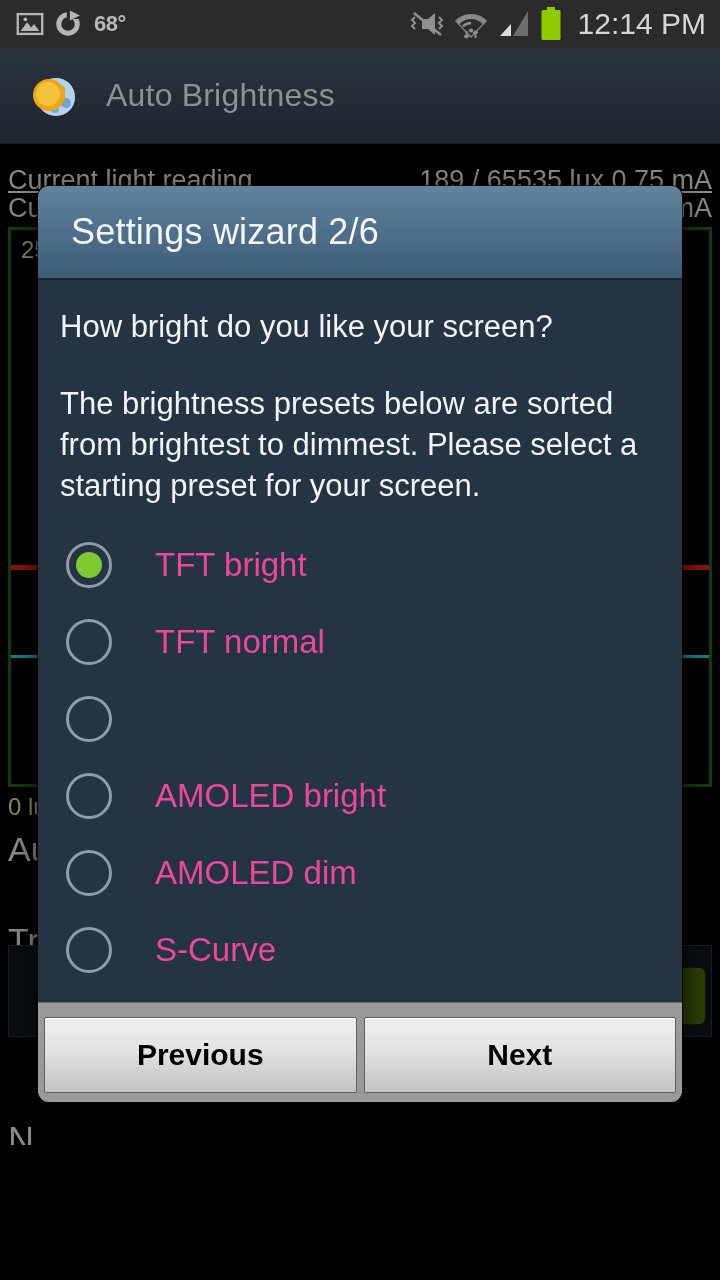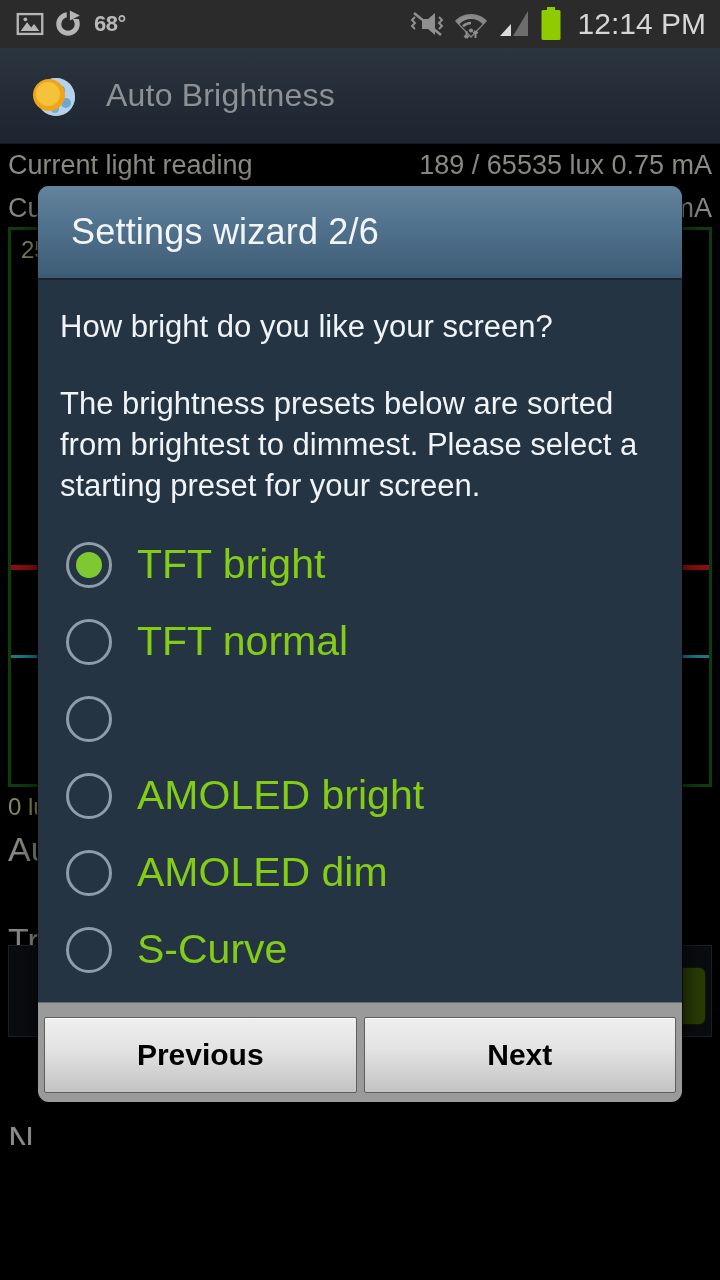--- a/index.html
+++ b/index.html
@@ -88,21 +88,21 @@
     position: absolute;
     left: 0; width: 720px;
     display: flex;
     justify-content: space-between;
     padding: 0 8px 0 8px;
     box-sizing: border-box;
     font-size: 27px;
     color: #8b8b83;
     white-space: nowrap;
   }
-  #bg-row-1 { top: 5px; }
+  #bg-row-1 { top: 20px; text-decoration: underline; }
   #bg-row-2 { top: 48px; }
 
   #bg-chart {
     position: absolute;
     left: 8px; top: 82px;
     width: 704px; height: 560px;
     background: #000;
     border: 3px solid #0f3d0f;
     box-sizing: border-box;
   }
@@ -224,23 +224,23 @@
     background: transparent;
   }
   .radio-dot {
     width: 26px; height: 26px;
     border-radius: 50%;
     background: #7fc832;
     display: none;
   }
   .radio-row.selected .radio-dot { display: block; }
   .radio-label {
-    color: #84cc16;
-    font-size: 41px;
-    margin-left: 25px;
+    color: #ec4899;
+    font-size: 33px;
+    margin-left: 43px;
     white-space: nowrap;
   }
 
   #dialog-footer {
     background: #9a9a9a;
     padding: 14px 6px 9px 6px;
     display: flex;
     gap: 7px;
     border-top: 1px solid #6d6d6d;
   }

